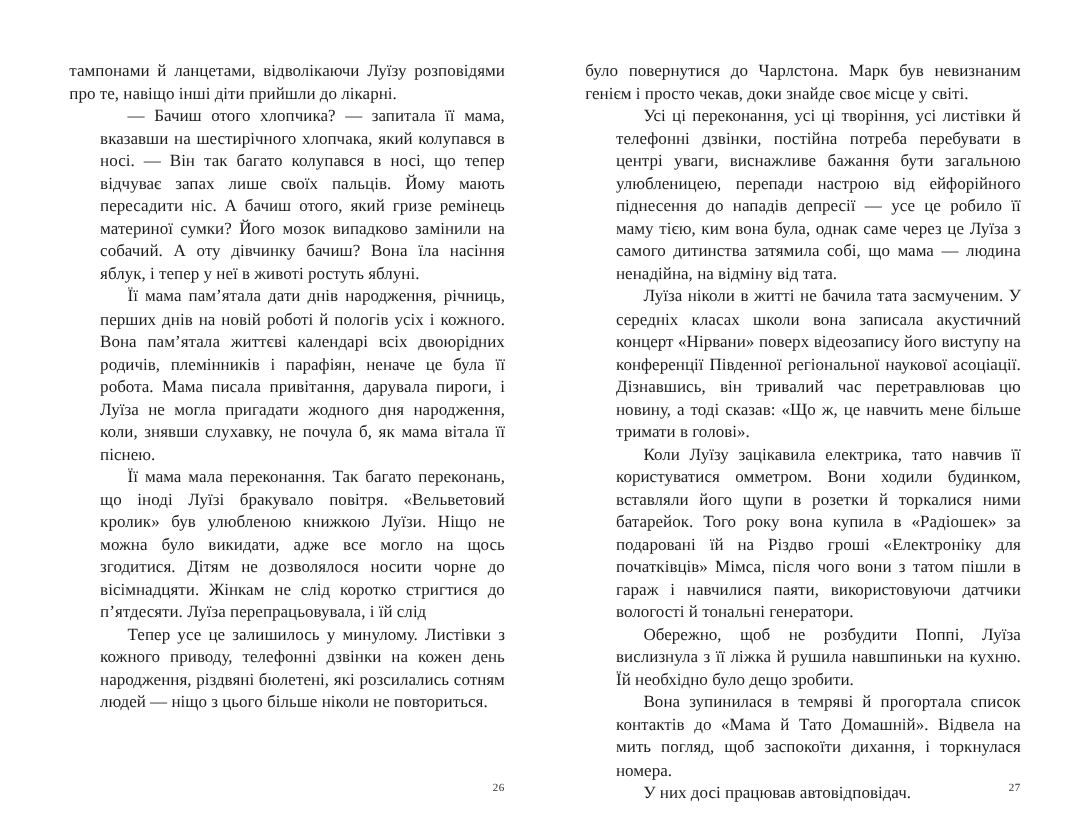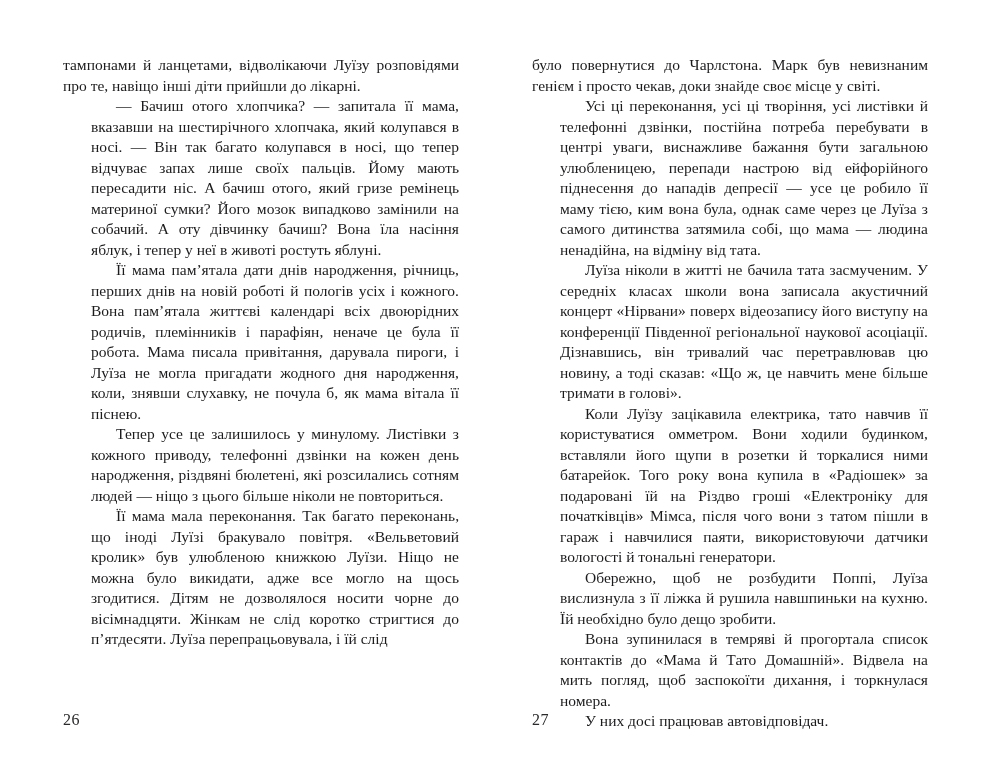--- a/index.html
+++ b/index.html
@@ -29,38 +29,38 @@
     text-align: justify;
     hyphens: auto;
     -webkit-hyphens: auto;
     text-rendering: optimizeLegibility;
   }
   .para { margin: 0; text-indent: 0; }
   .para.indent { text-indent: 25px; margin-left: 28px; }
   .page-number {
     position: absolute;
     top: 711px; left: 0; right: 0;
-    text-align: left;
-    font-size: 16px;
+    text-align: right;
+    font-size: 10px;
     color: #2a2a2c;
     letter-spacing: 0.5px;
   }
 </style>
 </head>
 <body>
 
 <div class="spread">
 
   <div class="page left">
     <div class="page-text">
         <p class="para">тампонами й ланцетами, відволікаючи Луїзу розповідями про те, навіщо інші діти прийшли до лікарні.</p>
         <p class="para indent">— Бачиш отого хлопчика? — запитала її мама, вказавши на шестирічного хлопчака, який колупався в носі. — Він так багато колупався в носі, що тепер відчуває запах лише своїх пальців. Йому мають пересадити ніс. А бачиш отого, який гризе ремінець материної сумки? Його мозок випадково замінили на собачий. А оту дівчинку бачиш? Вона їла насіння яблук, і тепер у неї в животі ростуть яблуні.</p>
         <p class="para indent">Її мама пам’ятала дати днів народження, річниць, перших днів на новій роботі й пологів усіх і кожного. Вона пам’ятала життєві календарі всіх двоюрідних родичів, племінників і парафіян, неначе це була її робота. Мама писала привітання, дарувала пироги, і Луїза не могла пригадати жодного дня народження, коли, знявши слухавку, не почула б, як мама вітала її піснею.</p>
+        <p class="para indent">Її мама мала переконання. Так багато переконань, що іноді Луїзі бракувало повітря. «Вельветовий кролик» був улюбленою книжкою Луїзи. Ніщо не можна було викидати, адже все могло на щось згодитися. Дітям не дозволялося носити чорне до вісімнадцяти. Жінкам не слід коротко стригтися до п’ятдесяти. Луїза перепрацьовувала, і їй слід</p>
         <p class="para indent">Тепер усе це залишилось у минулому. Листівки з кожного приводу, телефонні дзвінки на кожен день народження, різдвяні бюлетені, які розсилались сотням людей — ніщо з цього більше ніколи не повториться.</p>
-        <p class="para indent">Її мама мала переконання. Так багато переконань, що іноді Луїзі бракувало повітря. «Вельветовий кролик» був улюбленою книжкою Луїзи. Ніщо не можна було викидати, адже все могло на щось згодитися. Дітям не дозволялося носити чорне до вісімнадцяти. Жінкам не слід коротко стригтися до п’ятдесяти. Луїза перепрацьовувала, і їй слід</p>
       </div>
     <div class="page-number">26</div>
   </div>
 
   <div class="page right">
     <div class="page-text">
         <p class="para">було повернутися до Чарлстона. Марк був невизнаним генієм і просто чекав, доки знайде своє місце у світі.</p>
         <p class="para indent">Усі ці переконання, усі ці творіння, усі листівки й телефонні дзвінки, постійна потреба перебувати в центрі уваги, виснажливе бажання бути загальною улюбленицею, перепади настрою від ейфорійного піднесення до нападів депресії — усе це робило її маму тією, ким вона була, однак саме через це Луїза з самого дитинства затямила собі, що мама — людина ненадійна, на відміну від тата.</p>
         <p class="para indent">Луїза ніколи в житті не бачила тата засмученим. У середніх класах школи вона записала акустичний концерт «Нірвани» поверх відеозапису його виступу на конференції Південної регіональної наукової асоціації. Дізнавшись, він тривалий час перетравлював цю новину, а тоді сказав: «Що ж, це навчить мене більше тримати в голові».</p>
         <p class="para indent">Коли Луїзу зацікавила електрика, тато навчив її користуватися омметром. Вони ходили будинком, вставляли його щупи в розетки й торкалися ними батарейок. Того року вона купила в «Радіошек» за подаровані їй на Різдво гроші «Електроніку для початківців» Мімса, після чого вони з татом пішли в гараж і навчилися паяти, використовуючи датчики вологості й тональні генератори.</p>

